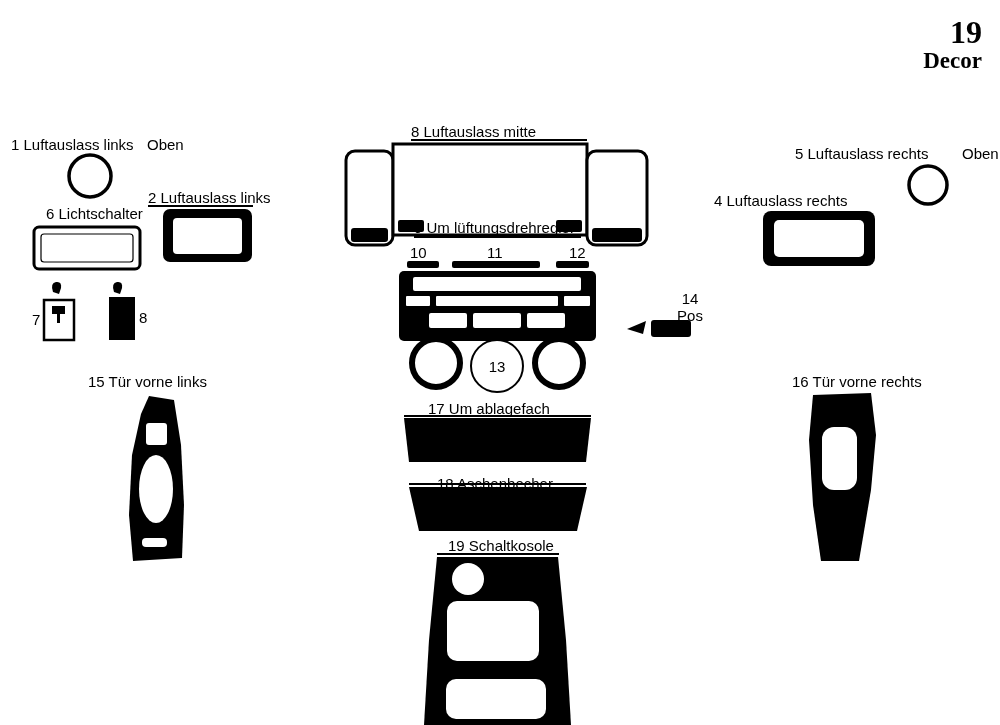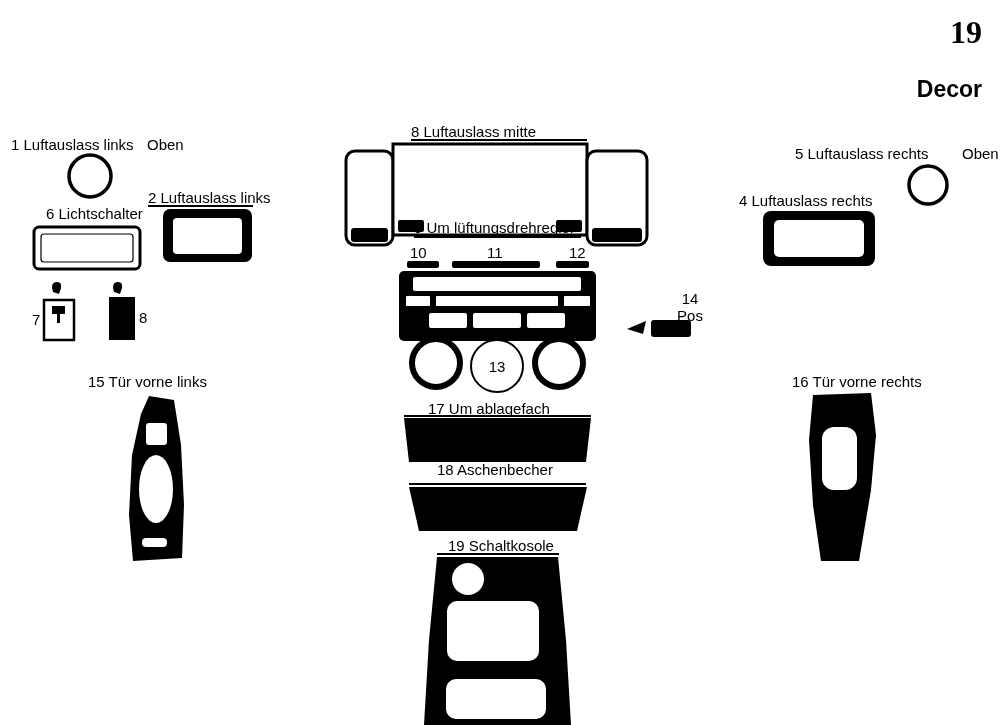--- a/index.html
+++ b/index.html
@@ -27,22 +27,21 @@
   .title-number{
     font-size:32px;
     font-weight:bold;
     line-height:1;
     font-family:"Liberation Serif", serif;
   }
   .title-name{
     font-size:23px;
     font-weight:bold;
     line-height:1.15;
-    font-family:Liberation Sans, sans-serif;
-    margin-top:28px;
+    font-family:Liberation Serif, serif;
   }
   .small-center{text-align:center;}
 </style>
 </head>
 <body>
 
 <div class="canvas">
 
   <svg class="layer" width="1000" height="725" viewBox="0 0 1000 725">
 
@@ -122,36 +121,36 @@
 
   <div class="title-block">
     <div class="title-number">19</div>
     <div class="title-name">Decor</div>
   </div>
 
   <div class="label" style="left:11px;top:137px;">1 Luftauslass links</div>
   <div class="label" style="left:147px;top:137px;">Oben</div>
   <div class="label" style="left:148px;top:190px;">2 Luftauslass links</div>
   <div class="label" style="left:411px;top:124px;">8 Luftauslass mitte</div>
-  <div class="label" style="left:739px;top:193px;">4 Luftauslass rechts</div>
+  <div class="label" style="left:714px;top:193px;">4 Luftauslass rechts</div>
   <div class="label" style="left:795px;top:146px;">5 Luftauslass rechts</div>
   <div class="label" style="left:962px;top:146px;">Oben</div>
   <div class="label" style="left:46px;top:206px;">6 Lichtschalter</div>
   <div class="label" style="left:32px;top:312px;">7</div>
   <div class="label" style="left:139px;top:310px;">8</div>
   <div class="label" style="left:414px;top:220px;">9 Um lüftungsdrehregler</div>
   <div class="label" style="left:410px;top:245px;">10</div>
   <div class="label" style="left:487px;top:245px;">11</div>
   <div class="label" style="left:569px;top:245px;">12</div>
   <div class="label small-center" style="left:483px;top:359px;width:28px;">13</div>
 
   <div class="label small-center" style="left:672px;top:291px;width:36px;">
     <div>14</div>
     <div>Pos</div>
   </div>
 
   <div class="label" style="left:88px;top:374px;">15 Tür vorne links</div>
   <div class="label" style="left:747px;top:374px;margin-left:45px;">16 Tür vorne rechts</div>
   <div class="label" style="left:428px;top:401px;">17 Um ablagefach</div>
-  <div class="label" style="left:437px;top:462px;">18 Aschenbecher</div>
+  <div class="label" style="left:437px;top:476px;">18 Aschenbecher</div>
   <div class="label" style="left:448px;top:538px;">19 Schaltkosole</div>
 
 </div>
 
 </body></html>

